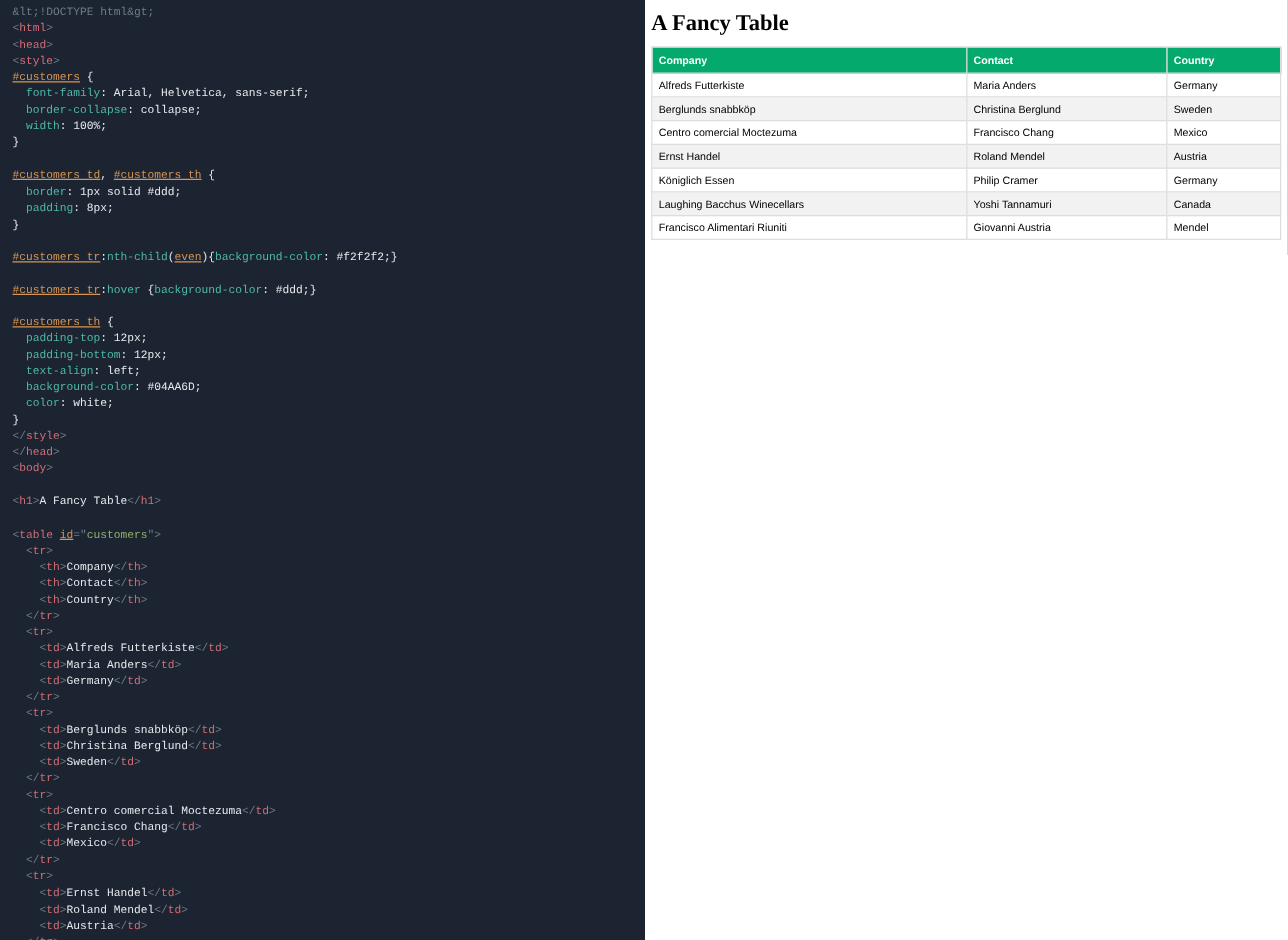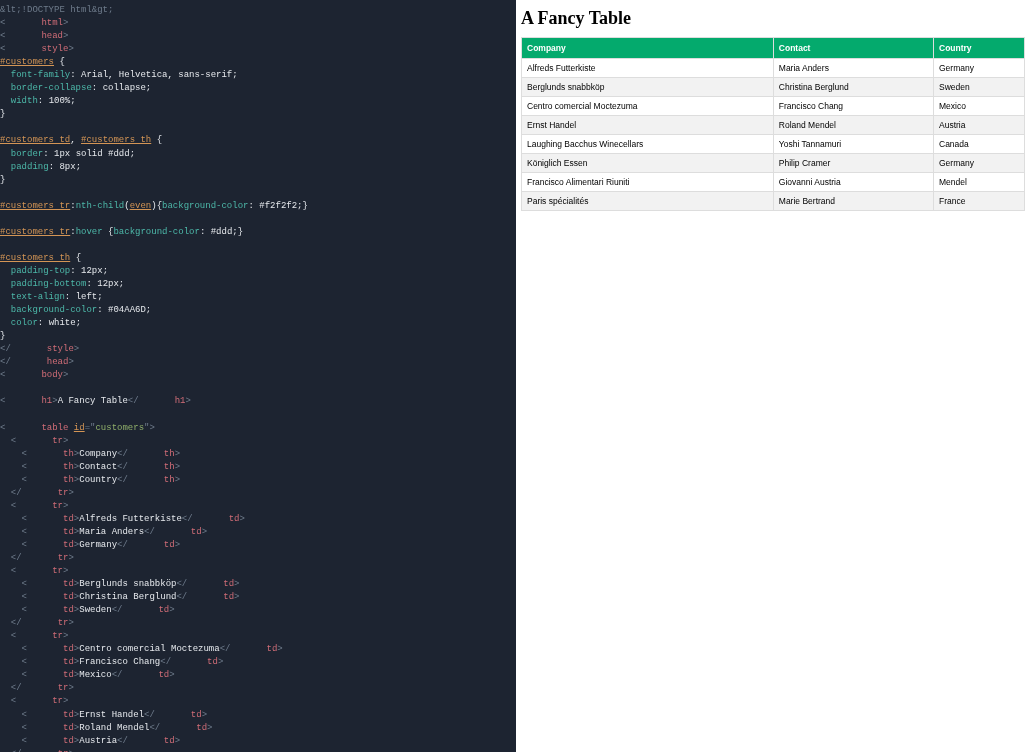--- a/index.html
+++ b/index.html
@@ -15,28 +15,28 @@
     display: flex;
     width: 1030px;
     height: 752px;
   }
   
   .code-pane {
     width: 516px;
     height: 752px;
     background: #1d2431;
     color: #d7dbe0;
-    padding: 4px 0;
+    padding: 4px 10px;
     overflow: hidden;
     line-height: 1.45;
     white-space: pre;
   }
   .code-pane .line { white-space: pre; }
   .t-grey   { color: #6e7b8b; }
-  .t-red    { color: #d16d77; margin-left: 36px; }
+  .t-red    { color: #d16d77; }
   .t-orange { color: #d49555; text-decoration: underline; }
   .t-green  { color: #8fae6a; }
   .t-teal   { color: #4db8a9; }
   .t-white  { color: #e6e9ed; }
 
   
   .preview-pane {
     width: 514px;
     height: 752px;
     background: #ffffff;
@@ -104,36 +104,31 @@
             <td>Centro comercial Moctezuma</td>
             <td>Francisco Chang</td>
             <td>Mexico</td>
           </tr>
           <tr>
             <td>Ernst Handel</td>
             <td>Roland Mendel</td>
             <td>Austria</td>
           </tr>
           <tr>
+            <td>Königlich Essen</td>
+            <td>Philip Cramer</td>
+            <td>Germany</td>
+          </tr>
+          <tr>
             <td>Laughing Bacchus Winecellars</td>
             <td>Yoshi Tannamuri</td>
             <td>Canada</td>
           </tr>
           <tr>
-            <td>Königlich Essen</td>
-            <td>Philip Cramer</td>
-            <td>Germany</td>
-          </tr>
-          <tr>
             <td>Francisco Alimentari Riuniti</td>
             <td>Giovanni Austria</td>
             <td>Mendel</td>
-          </tr>
-          <tr>
-            <td>Paris spécialités</td>
-            <td>Marie Bertrand</td>
-            <td>France</td>
           </tr>
         </tbody>
     </table>
   </div>
 
 </div>
 
 </body></html>

